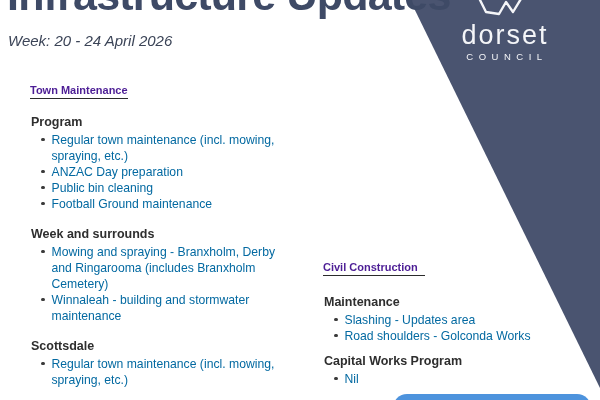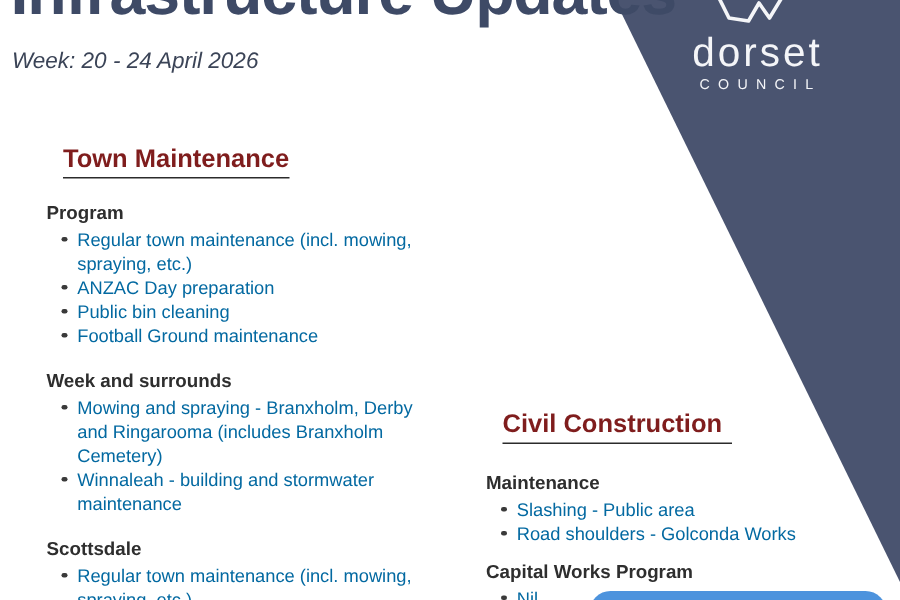--- a/index.html
+++ b/index.html
@@ -37,21 +37,21 @@
   }
   .week{
     position:absolute;left:8px;top:32px;
     font-size:15px;font-style:italic;font-weight:500;color:#3b4457;
   }
   
   .col{position:absolute;color:#424242;}
   .col.left{left:30px;top:84px;width:246px;}
   .col.right{left:323px;top:261px;width:216px;}
   .col h2{
-    margin:12px;font-size:17px;font-weight:700;color:#7f1d1d;
+    margin:0;font-size:11px;font-weight:700;color:#4c1d95;
   }
   .col h2 .u{
     border-bottom:1.5px solid #2b2b2b;
     padding-bottom:1.5px;display:inline-block;
   }
   .col.right h2 .u{padding-right:7px;}
   .sub{margin:0;}
   .gap16{margin-top:16px;}
   .gap15{margin-top:15px;}
   .gap19{margin-top:19px;}
@@ -145,21 +145,21 @@
   </div>
 
   <div class="col right">
     <h2><span class="u">Civil Construction</span></h2>
 
     <div class="sub gap19">
       <h3>Maintenance</h3>
       <ul>
         <li>
             <span class="dot"></span>
-            <span>Slashing - Public area</span>
+            <span>Slashing - Updates area</span>
           </li>
         <li>
             <span class="dot"></span>
             <span>Road shoulders - Golconda Works</span>
           </li>
       </ul>
     </div>
 
     <div class="sub gap11">
       <h3>Capital Works Program</h3>

